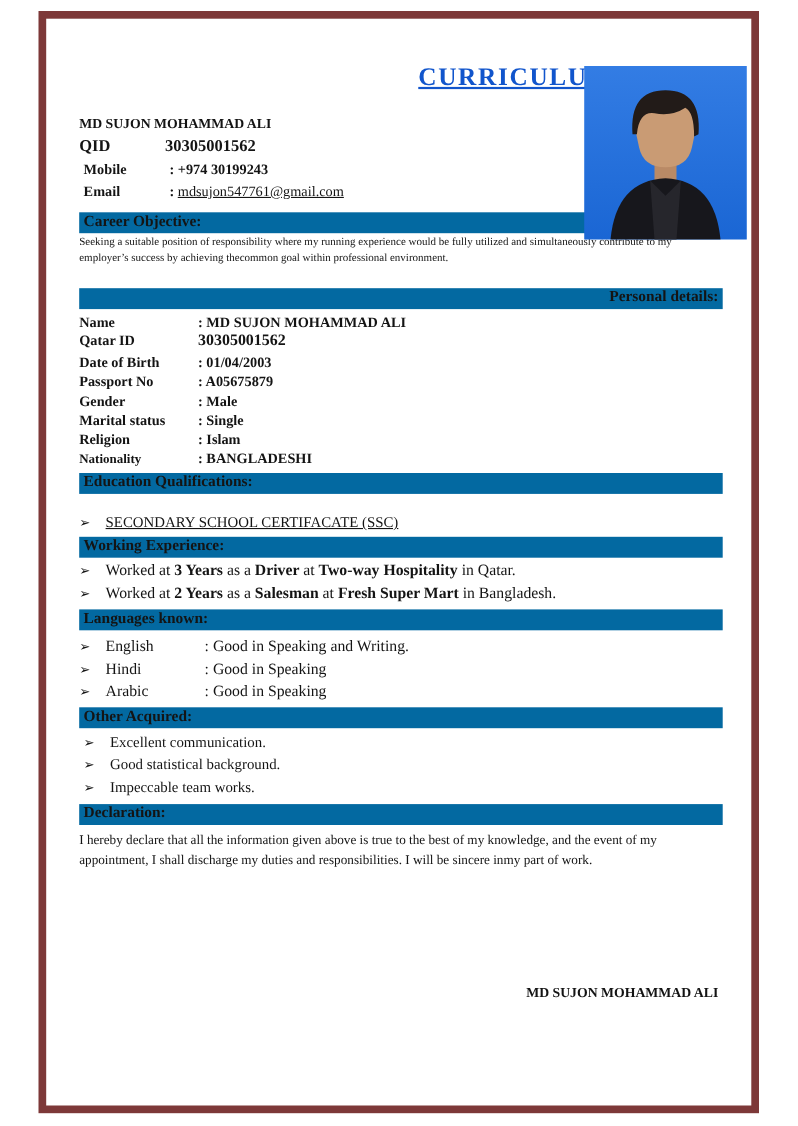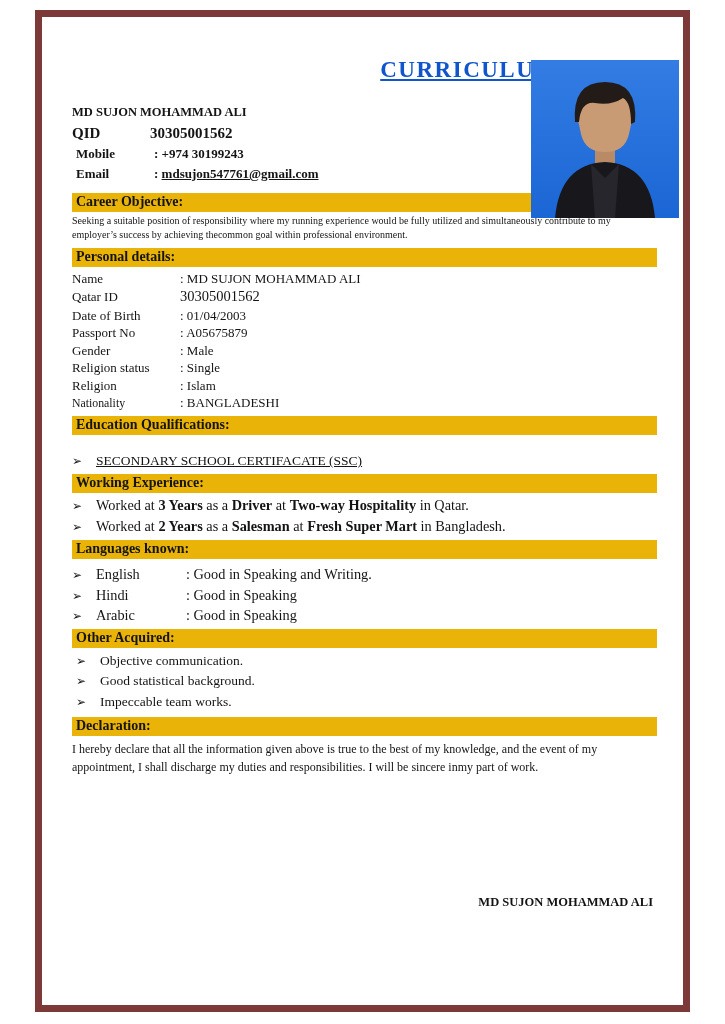--- a/index.html
+++ b/index.html
@@ -20,36 +20,36 @@
   
   .photo{position:absolute;top:43px;right:4px;width:148px;height:158px;overflow:hidden;}
   .photo svg{display:block;}
   
   .contact{margin-top:20px;width:440px;}
   .contact-row{line-height:1.5;font-size:13px;font-weight:bold;}
   .contact-name{font-size:12.5px;font-weight:bold;line-height:1.5;}
   .contact-row.qid{font-size:15px;}
   .c-label{display:inline-block;width:78px;}
   .c-label.pad{padding-left:4px;}
-  .email-link{font-weight:bold;text-decoration:underline;color:#141414;}
+  .email-link{font-weight:normal;text-decoration:underline;color:#141414;}
   
   .section-bar{
-    background:#eab308;font-weight:bold;font-size:14px;padding:1px 4px 2px;margin-top:4px;
+    background:#0369a1;font-weight:bold;font-size:14px;padding:1px 4px 2px;margin-top:4px;
   }
   .bar-objective{margin-top:10px;}
-  .bar-personal{margin-top:6px;}
+  .bar-personal{margin-top:20px;text-align:right;}
   .bar-work{margin-top:3px;}
   .bar-lang{margin-top:3px;}
   .bar-other{margin-top:3px;}
   .bar-decl{margin-top:5px;}
   
   .objective-text{margin:2px 0 0;font-size:10px;line-height:1.37;padding-right:6px;}
   .decl-text{margin:4px 0 0;font-size:12px;line-height:1.55;padding-right:4px;}
   
-  .pd-rows{margin-top:3px;}
+  .pd-rows{margin-top:3px;font-weight:bold;}
   .pd-row{font-size:13px;line-height:1.35;}
   .pd-label{display:inline-block;width:108px;}
   .pd-row:last-child .pd-label{font-size:11.8px;}
   .pd-row.qatar-id .pd-value{font-size:14.5px;}
   
   .bullet-row{font-size:13.5px;line-height:1.42;margin-top:16px;text-decoration:underline;}
   .bullet{
     display:inline-block;width:24px;font-family:"DejaVu Sans",sans-serif;
     font-size:12px;vertical-align:baseline;
   }
@@ -119,21 +119,21 @@
         <div class="pd-row">
           <span class="pd-label">Date of Birth</span><span class="pd-value">: 01/04/2003</span>
         </div>
         <div class="pd-row">
           <span class="pd-label">Passport No</span><span class="pd-value">: A05675879</span>
         </div>
         <div class="pd-row">
           <span class="pd-label">Gender</span><span class="pd-value">: Male</span>
         </div>
         <div class="pd-row">
-          <span class="pd-label">Religion status</span><span class="pd-value">: Single</span>
+          <span class="pd-label">Marital status</span><span class="pd-value">: Single</span>
         </div>
         <div class="pd-row">
           <span class="pd-label">Religion</span><span class="pd-value">: Islam</span>
         </div>
         <div class="pd-row">
           <span class="pd-label">Nationality</span><span class="pd-value">: BANGLADESHI</span>
         </div>
       </div>
 
       <div class="section-bar">Education Qualifications:</div>
@@ -160,21 +160,21 @@
           <span class="bullet">➢</span><span class="lang-name">Hindi</span><span>: Good in Speaking</span>
         </div>
         <div class="lang-row">
           <span class="bullet">➢</span><span class="lang-name">Arabic</span><span>:  Good in Speaking</span>
         </div>
       </div>
 
       <div class="section-bar bar-other">Other Acquired:</div>
       <div class="other-rows">
         <div class="other-row">
-          <span class="bullet">➢</span><span>Objective communication.</span>
+          <span class="bullet">➢</span><span>Excellent communication.</span>
         </div>
         <div class="other-row">
           <span class="bullet">➢</span><span>Good statistical background.</span>
         </div>
         <div class="other-row">
           <span class="bullet">➢</span><span>Impeccable team works.</span>
         </div>
       </div>
 
       <div class="section-bar bar-decl">Declaration:</div>

